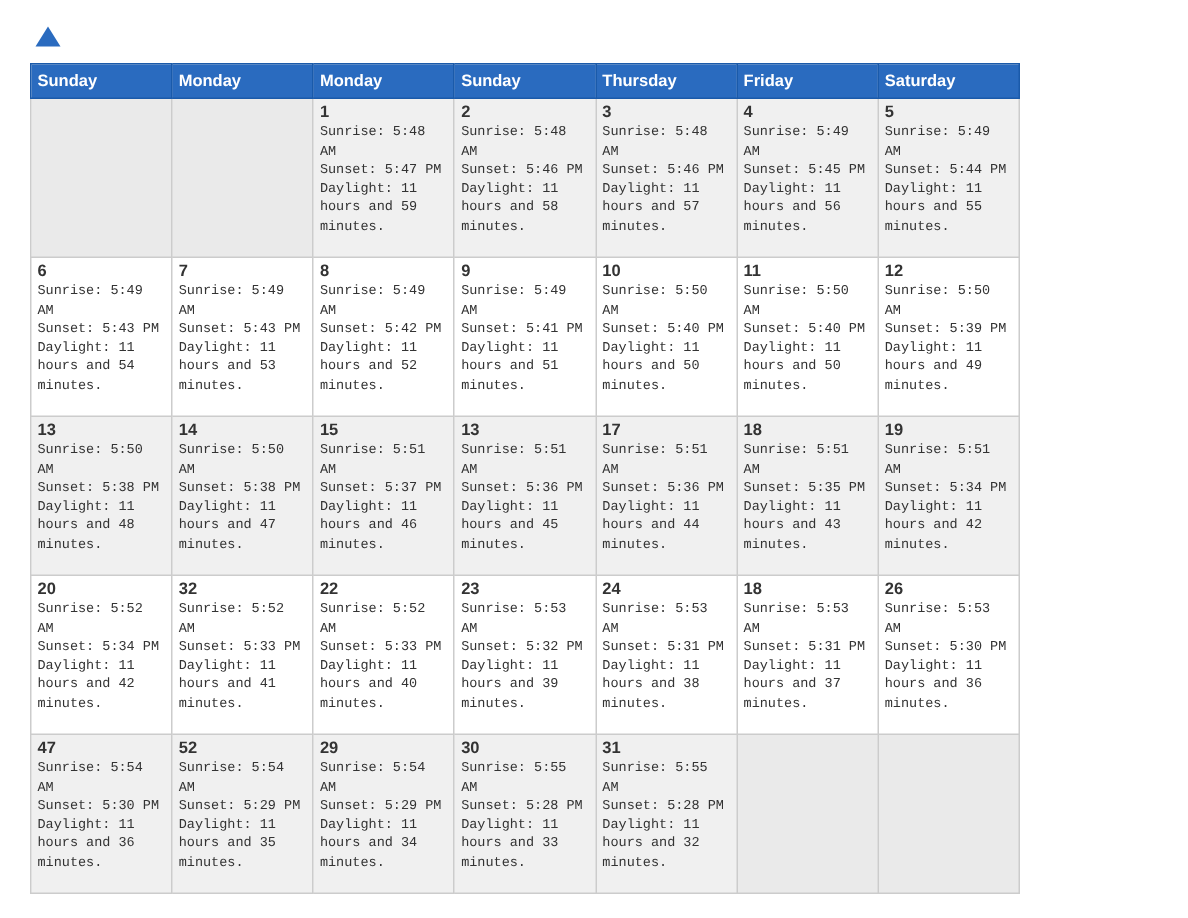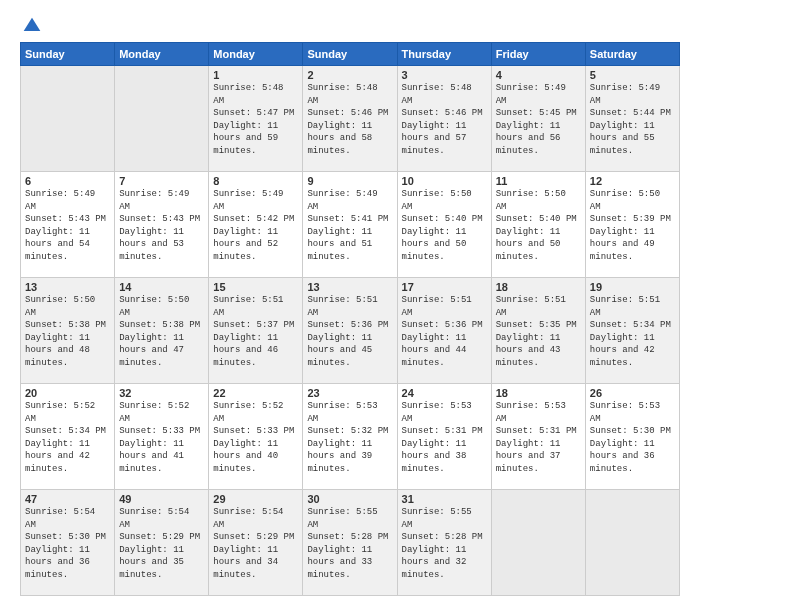--- a/index.html
+++ b/index.html
@@ -251,21 +251,21 @@
             <span class="day-num">26</span>
             <div class="day-info">Sunrise: 5:53 AM<br>Sunset: 5:30 PM<br>Daylight: 11 hours and 36 minutes.</div>
           </td>
         </tr>
         <tr class="row-shade">
           <td>
             <span class="day-num">47</span>
             <div class="day-info">Sunrise: 5:54 AM<br>Sunset: 5:30 PM<br>Daylight: 11 hours and 36 minutes.</div>
           </td>
           <td>
-            <span class="day-num">49</span>
+            <span class="day-num">52</span>
             <div class="day-info">Sunrise: 5:54 AM<br>Sunset: 5:29 PM<br>Daylight: 11 hours and 35 minutes.</div>
           </td>
           <td>
             <span class="day-num">29</span>
             <div class="day-info">Sunrise: 5:54 AM<br>Sunset: 5:29 PM<br>Daylight: 11 hours and 34 minutes.</div>
           </td>
           <td>
             <span class="day-num">30</span>
             <div class="day-info">Sunrise: 5:55 AM<br>Sunset: 5:28 PM<br>Daylight: 11 hours and 33 minutes.</div>
           </td>

